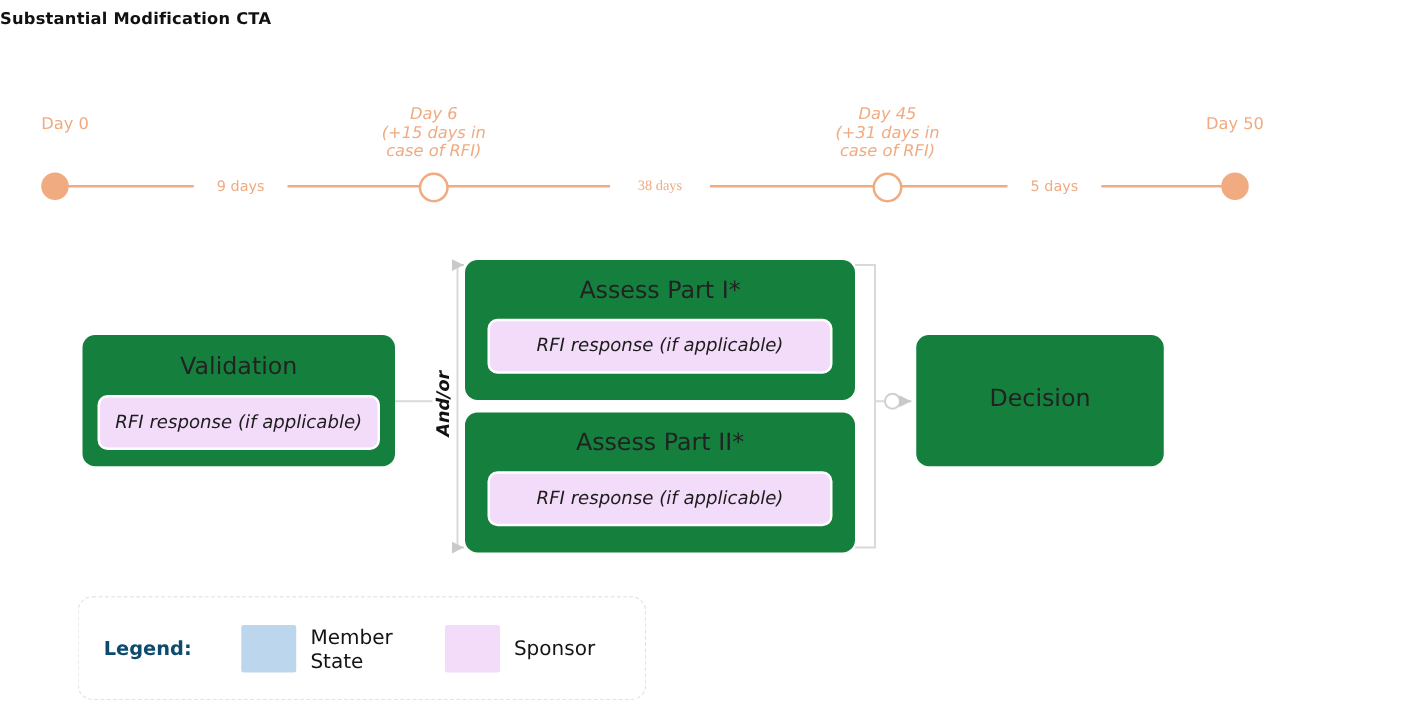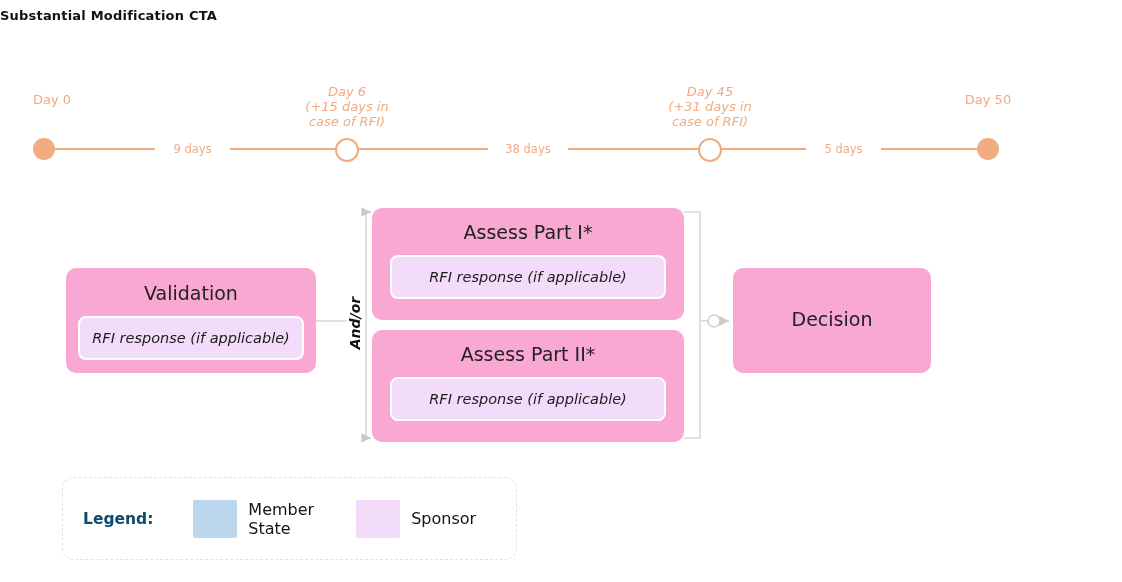--- a/index.html
+++ b/index.html
@@ -90,21 +90,21 @@
   
   #flow {
     position: absolute;
     left: 0;
     top: 190px;
     width: 1122px;
     height: 265px;
   }
   .node {
     position: absolute;
-    background: #f9a8d4;
+    background: #15803d;
     border-radius: 10px;
     box-sizing: border-box;
   }
   .node-title {
     text-align: center;
     color: #222222;
     font-size: 19px;
     line-height: 22px;
   }
   .rfi {
@@ -205,21 +205,21 @@
 </head>
 <body>
 
 <div id="title">Substantial Modification CTA</div>
 
 <div id="timeline">
 
   <div class="tl-axis"></div>
 
   <div class="tl-gap" style="left:155px; width:75px;">9 days</div>
-  <div class="tl-gap" style="left:488px; width:80px;">38 days</div>
+  <div class="tl-gap" style="left:488px; width:80px;font-family:Liberation Serif, serif;">38 days</div>
   <div class="tl-gap" style="left:806px; width:75px;">5 days</div>
 
   <div class="tl-dot" style="left:44px;"></div>
   <div class="tl-ring" style="left:347px;"></div>
   <div class="tl-ring" style="left:710px;"></div>
   <div class="tl-dot" style="left:988px;"></div>
 
   <div class="tl-label plain" style="left:52px; top:12px; width:120px;">Day 0</div>
   <div class="tl-label ital" style="left:347px; top:4px; width:170px;">Day 6
 (+15 days in

